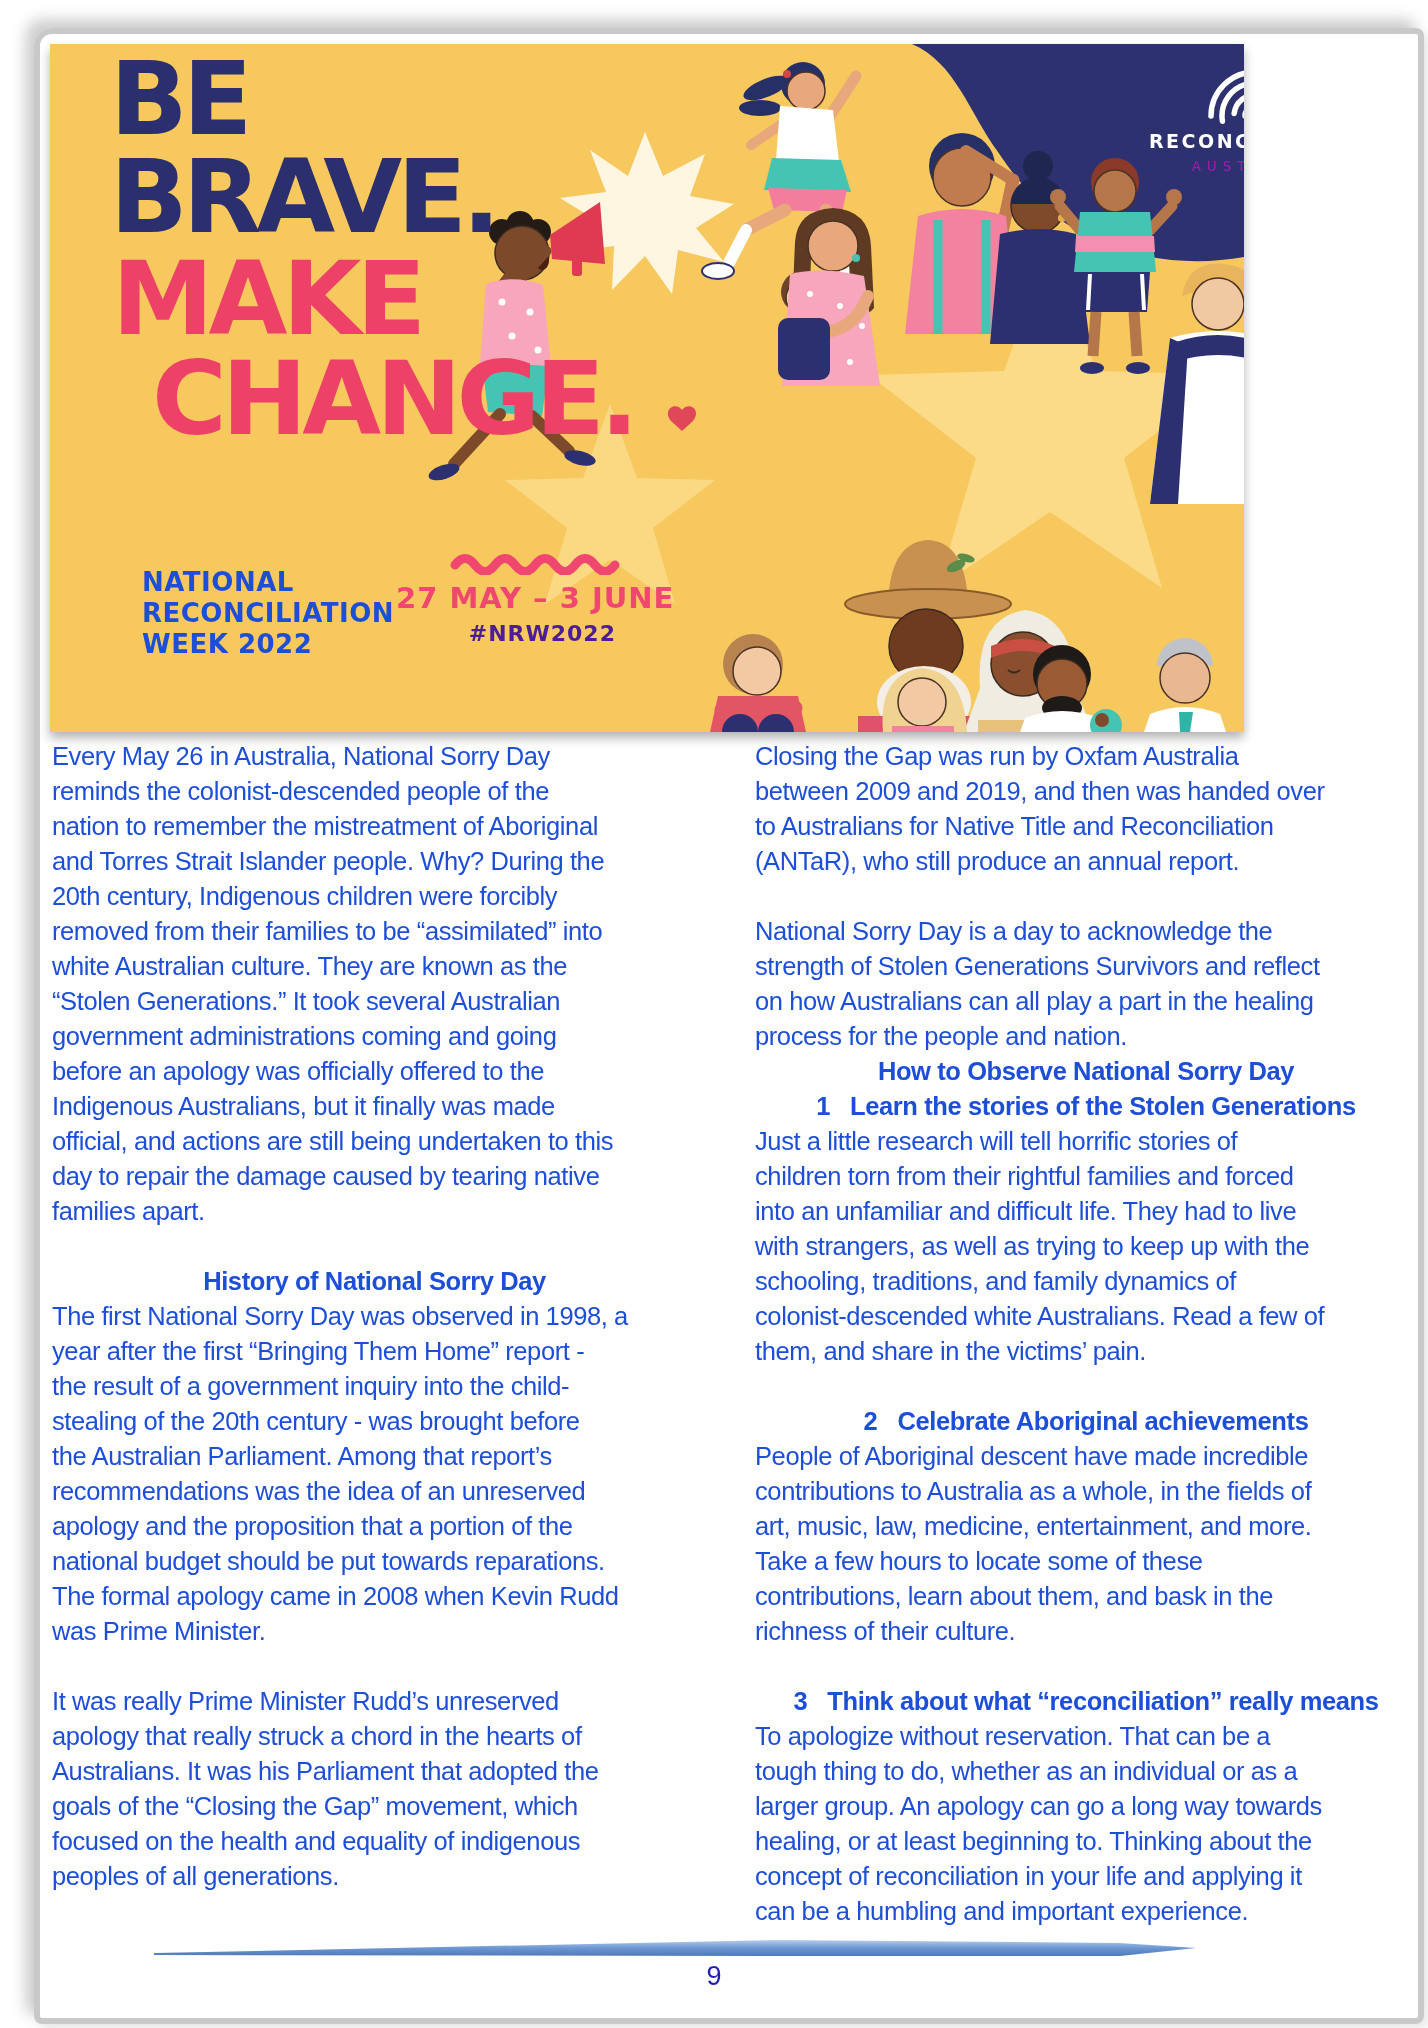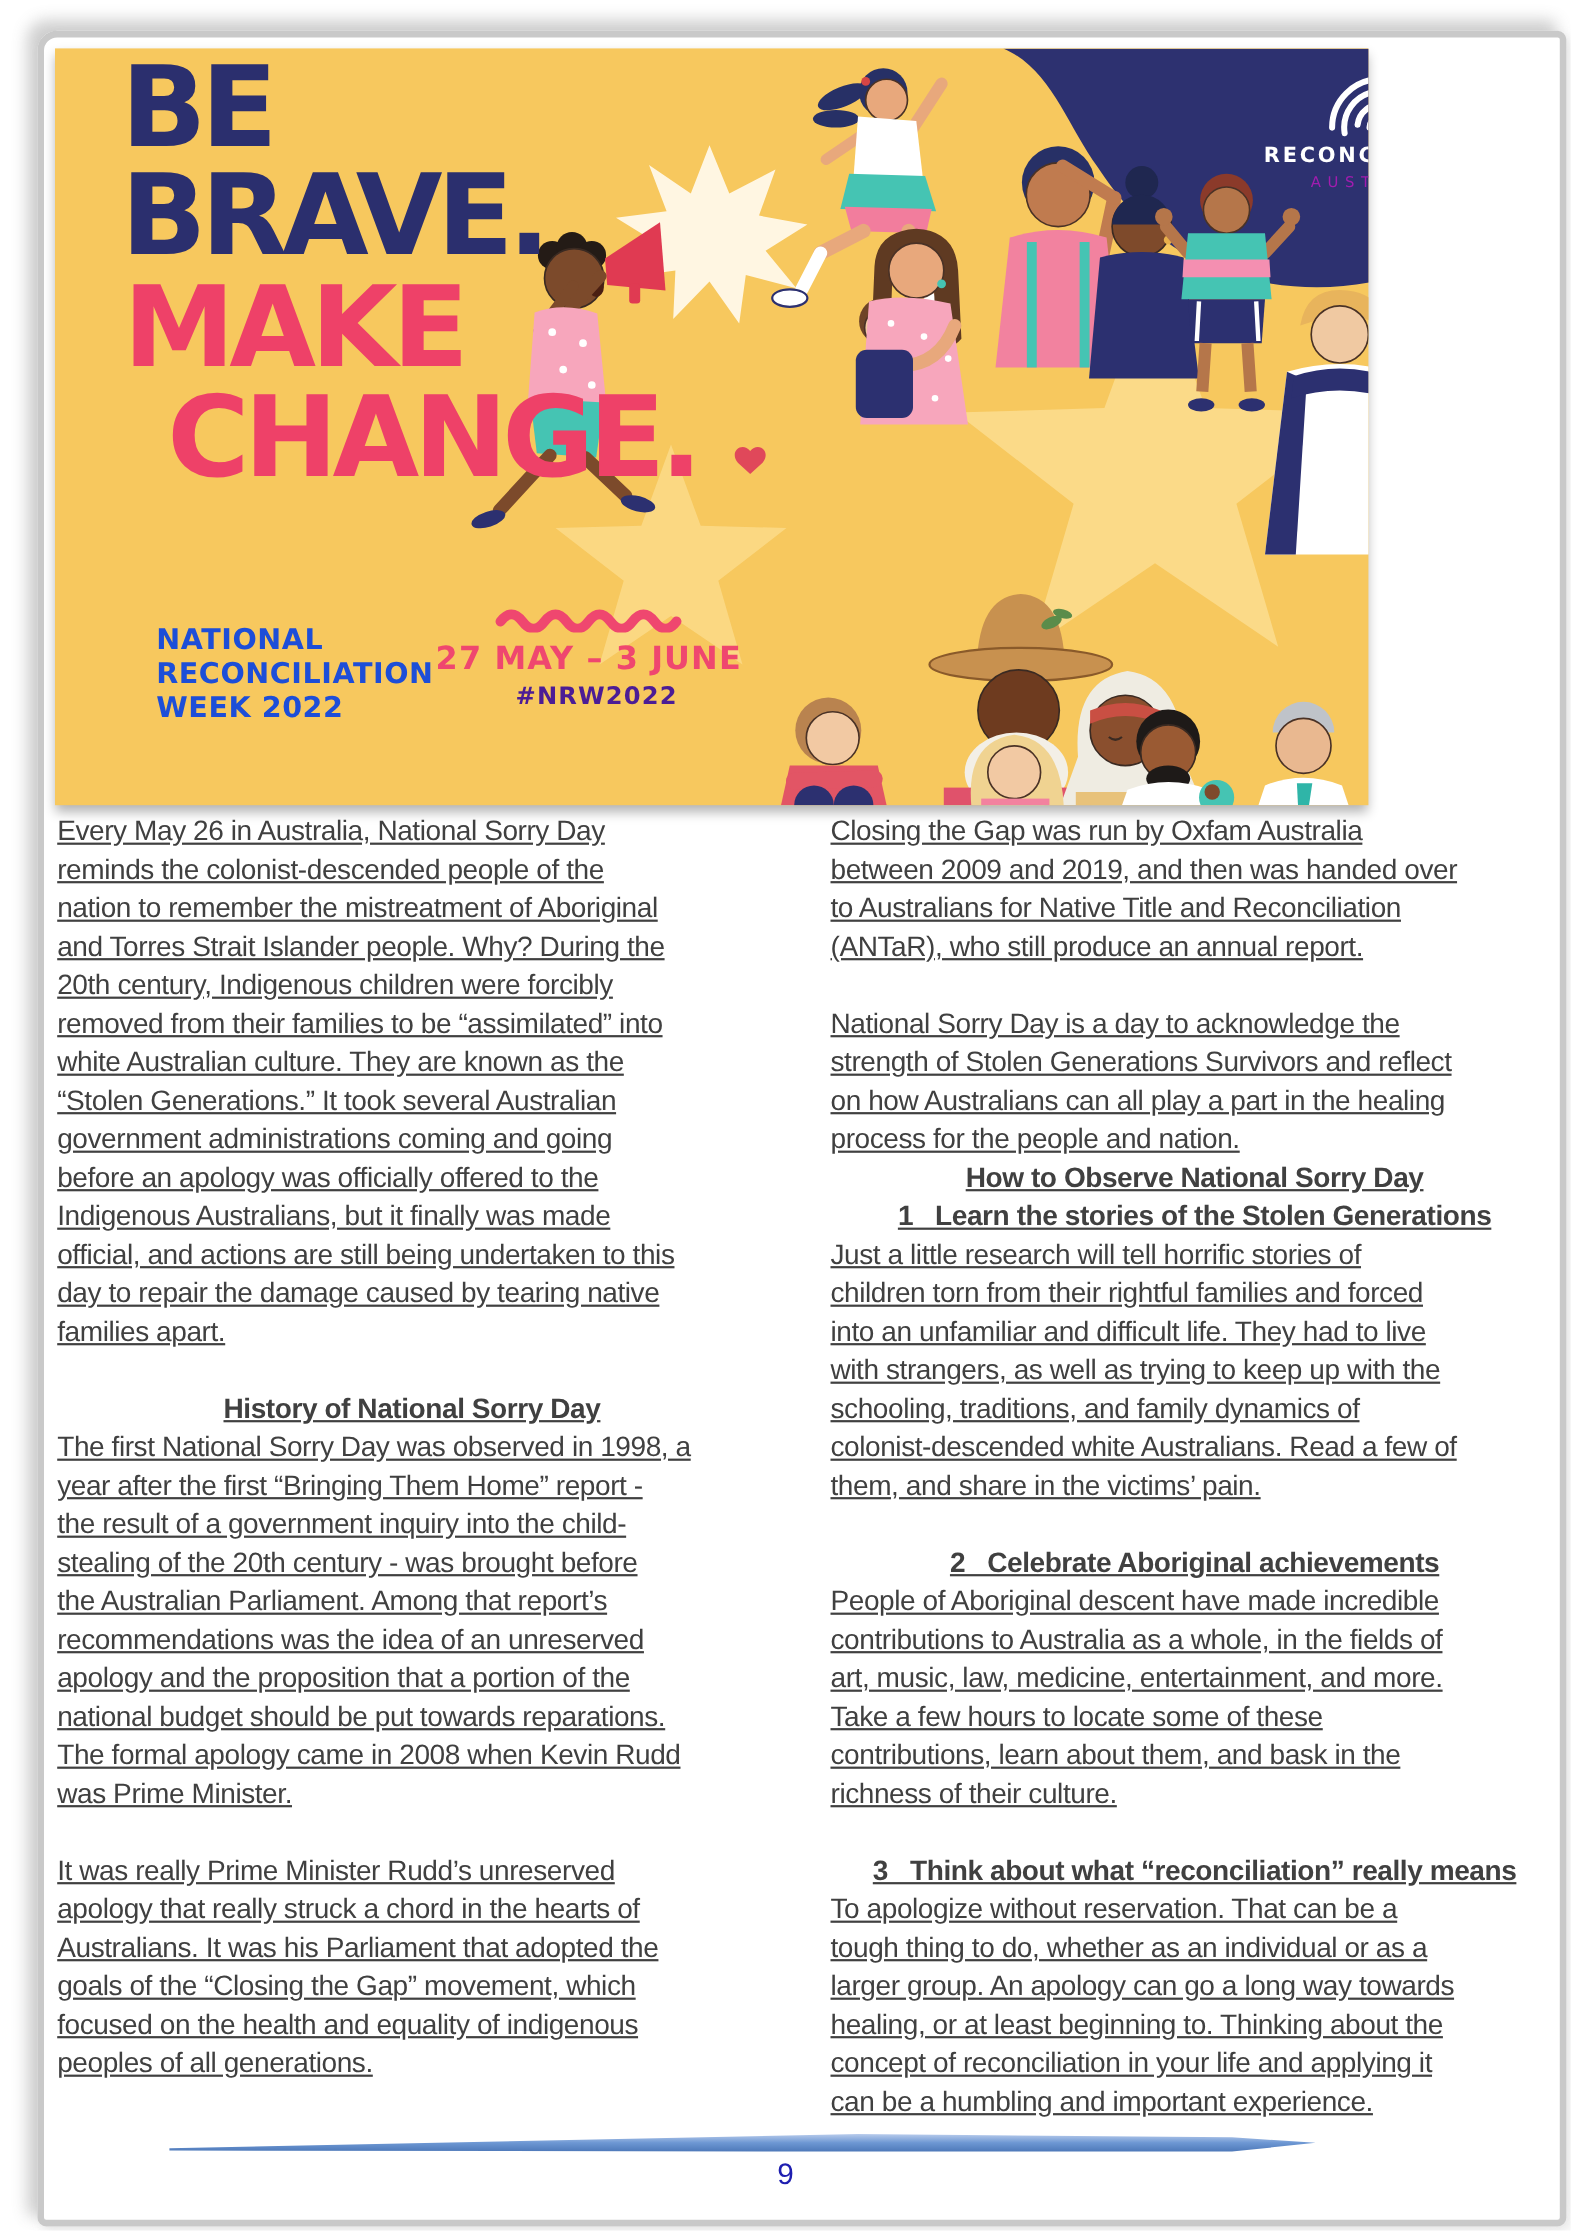--- a/index.html
+++ b/index.html
@@ -32,22 +32,22 @@
              font-family:"DejaVu Sans", sans-serif; font-weight:700; font-size:22px;
              color:#4c1d95; letter-spacing:1px; }
   .logo-name { position:absolute; left:1075px; top:86px; width:262px; text-align:center;
                font-family:"DejaVu Sans", sans-serif; font-weight:700; font-size:19px;
                letter-spacing:2.5px; color:#ffffff; }
   .logo-sub  { position:absolute; left:1075px; top:114px; width:262px; text-align:center;
                font-family:"DejaVu Sans", sans-serif; font-weight:400; font-size:13.5px;
                letter-spacing:6px; color:#a21caf; }
 
   
-  .col { position:absolute; top:739px; color:#404040; font-size:25.5px; line-height:35px;
-         letter-spacing:-0.4px;text-decoration:underline; }
+  .col { position:absolute; top:739px; color:#1d4ed8; font-size:25.5px; line-height:35px;
+         letter-spacing:-0.4px; }
   .col-left  { left:52px;  width:645px; }
   .col-right { left:755px; width:662px; }
   .col p  { margin:0; white-space:pre-line; }
   .col h3 { margin:0; font-size:25.5px; line-height:35px; font-weight:700; white-space:pre-line;text-align:center; }
   .gap { margin-top:35px !important; }
 
   .divider { position:absolute; left:140px; top:1934px; }
   .pagenum { position:absolute; left:0; top:1961px; width:1428px; text-align:center;
              font-size:27px; color:#1E1EB0; }
 </style>

